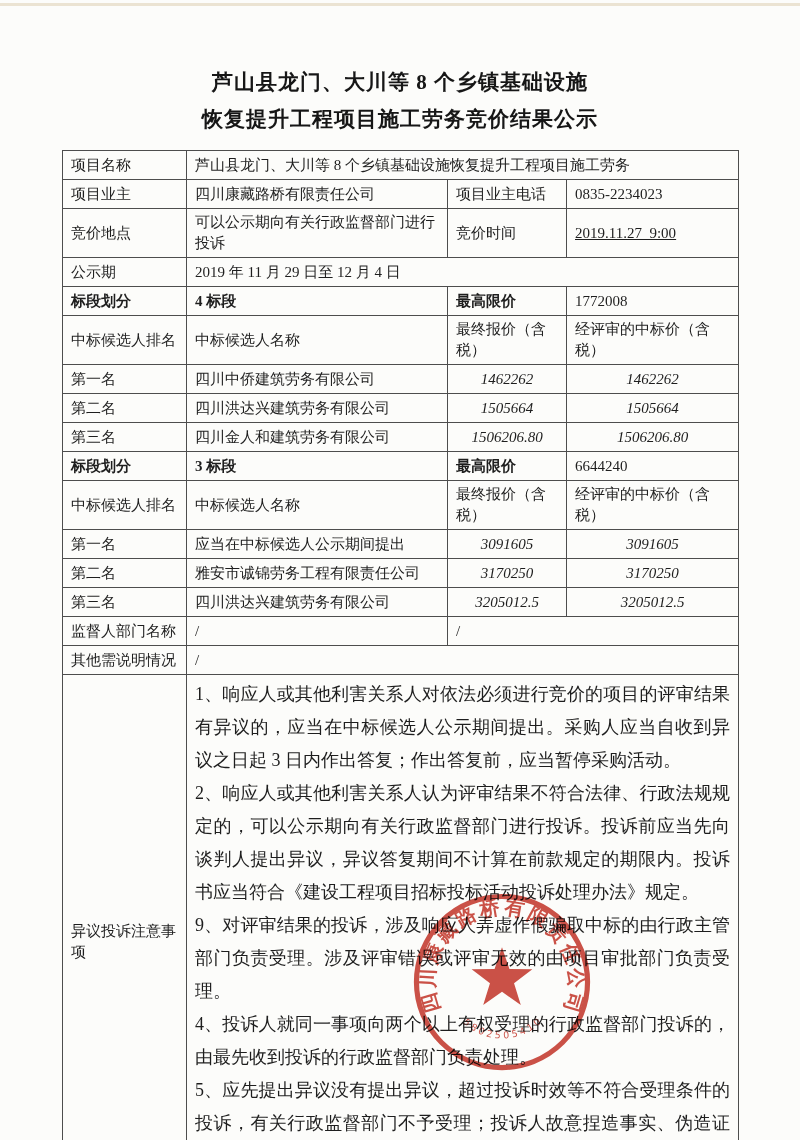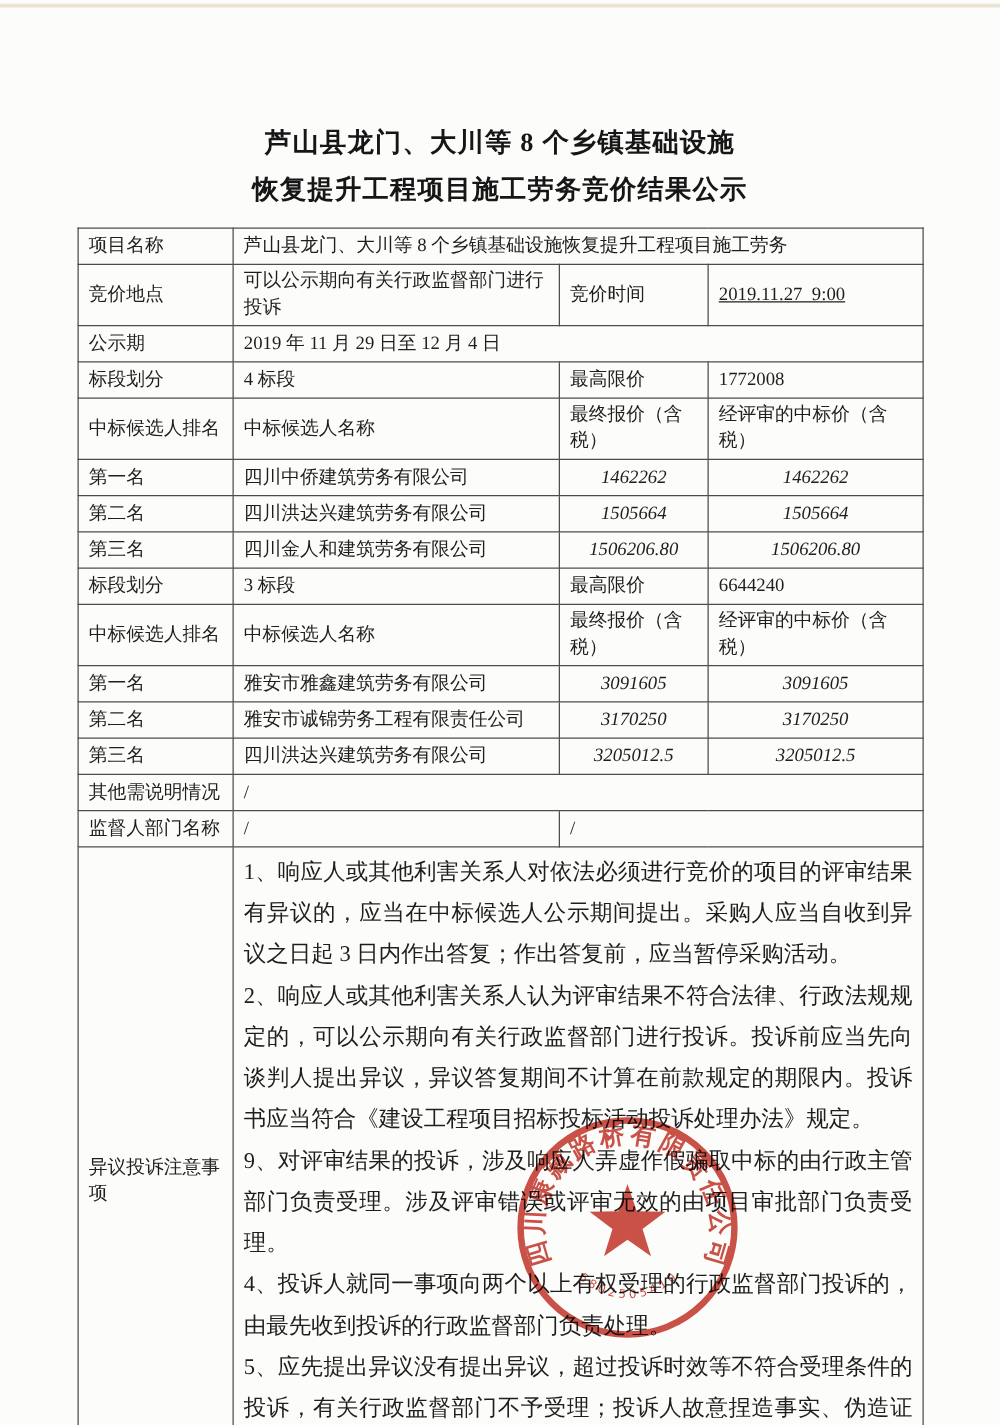--- a/index.html
+++ b/index.html
@@ -10,42 +10,42 @@
     font-family:"Liberation Serif","DejaVu Serif",serif;
     color:#1e1e1e;
     position:relative;
     overflow:hidden;
   }
   .scan-edge{
     position:absolute; top:3px; left:0; width:800px; height:3px;
     background:linear-gradient(90deg,#efe6d6,#d9c9ae 30%,#e8dcc6 60%,#cdb globalThis 90%);
     background:#e6dcc8; opacity:.8;
   }
-  .titles{ padding-top:96px; text-align:center; }
+  .titles{ padding-top:64px; text-align:center; }
   .title-line{
     font-size:21px; font-weight:bold; letter-spacing:1px;
     line-height:37px; color:#161616;
   }
   table.doc{
     margin:12px 0 0 62px;
     width:676px;
     border-collapse:collapse;
     table-layout:fixed;
   }
   table.doc td{
     border:1px solid #4d4d4d;
     font-size:15px;
     padding:3px 8px;
     height:29px;
     line-height:21px;
     vertical-align:middle;
     word-break:break-all;
   }
   td.num{ text-align:center;font-style:italic; }
-  td.bold{ font-weight:normal; }
+  td.bold{ font-weight:bold; }
   td.prewrap{ white-space:pre-wrap;text-decoration:underline; }
   td.notice-text{ padding:8px 12px 10px 12px; vertical-align:top; text-align:justify; }
   .notice-text p{ line-height:33px; font-size:18px; text-align:justify; }
   .seal{
     position:absolute; left:408px; top:888px;
     width:188px; height:188px;
     mix-blend-mode:multiply;
     opacity:.88;
     pointer-events:none;
   }
@@ -64,20 +64,26 @@
   <colgroup>
     <col style="width:124px">
       <col style="width:261px">
       <col style="width:119px">
       <col style="width:172px">
   </colgroup>
   <tbody>
     <tr>
       <td>项目名称</td>
       <td colspan="3">芦山县龙门、大川等 8 个乡镇基础设施恢复提升工程项目施工劳务</td>
+    </tr>
+    <tr>
+      <td>项目业主</td>
+      <td>四川康藏路桥有限责任公司</td>
+      <td>项目业主电话</td>
+      <td>0835-2234023</td>
     </tr>
     <tr>
       <td>竞价地点</td>
       <td>可以公示期向有关行政监督部门进行投诉</td>
       <td>竞价时间</td>
       <td class="prewrap">2019.11.27  9:00</td>
     </tr>
     <tr>
       <td>公示期</td>
       <td colspan="3">2019 年 11 月 29 日至 12 月 4 日</td>
@@ -121,45 +127,45 @@
       <td>6644240</td>
     </tr>
     <tr>
       <td>中标候选人排名</td>
       <td>中标候选人名称</td>
       <td>最终报价（含税）</td>
       <td>经评审的中标价（含税）</td>
     </tr>
     <tr>
       <td>第一名</td>
-      <td>雅安市雅鑫建筑劳务有限公司</td>
+      <td>应当在中标候选人公示期间提出</td>
       <td class="num">3091605</td>
       <td class="num">3091605</td>
     </tr>
     <tr>
       <td>第二名</td>
       <td>雅安市诚锦劳务工程有限责任公司</td>
       <td class="num">3170250</td>
       <td class="num">3170250</td>
     </tr>
     <tr>
       <td>第三名</td>
       <td>四川洪达兴建筑劳务有限公司</td>
       <td class="num">3205012.5</td>
       <td class="num">3205012.5</td>
     </tr>
 
     <tr>
-      <td>其他需说明情况</td>
-      <td colspan="3">/</td>
-    </tr>
-    <tr>
       <td>监督人部门名称</td>
       <td>/</td>
       <td colspan="2">/</td>
+    </tr>
+    <tr>
+      <td>其他需说明情况</td>
+      <td colspan="3">/</td>
     </tr>
 
     <tr>
       <td>异议投诉注意事项</td>
       <td colspan="3" class="notice-text">
         <p>1、响应人或其他利害关系人对依法必须进行竞价的项目的评审结果有异议的，应当在中标候选人公示期间提出。采购人应当自收到异议之日起 3 日内作出答复；作出答复前，应当暂停采购活动。</p>
         <p>2、响应人或其他利害关系人认为评审结果不符合法律、行政法规规定的，可以公示期向有关行政监督部门进行投诉。投诉前应当先向谈判人提出异议，异议答复期间不计算在前款规定的期限内。投诉书应当符合《建设工程项目招标投标活动投诉处理办法》规定。</p>
         <p>9、对评审结果的投诉，涉及响应人弄虚作假骗取中标的由行政主管部门负责受理。涉及评审错误或评审无效的由项目审批部门负责受理。</p>
         <p>4、投诉人就同一事项向两个以上有权受理的行政监督部门投诉的，由最先收到投诉的行政监督部门负责处理。</p>
         <p>5、应先提出异议没有提出异议，超过投诉时效等不符合受理条件的投诉，有关行政监督部门不予受理；投诉人故意捏造事实、伪造证明材料或以非法手段取得证明材料进行投诉，给他人造成损失的，依法承担赔偿责任。</p>

